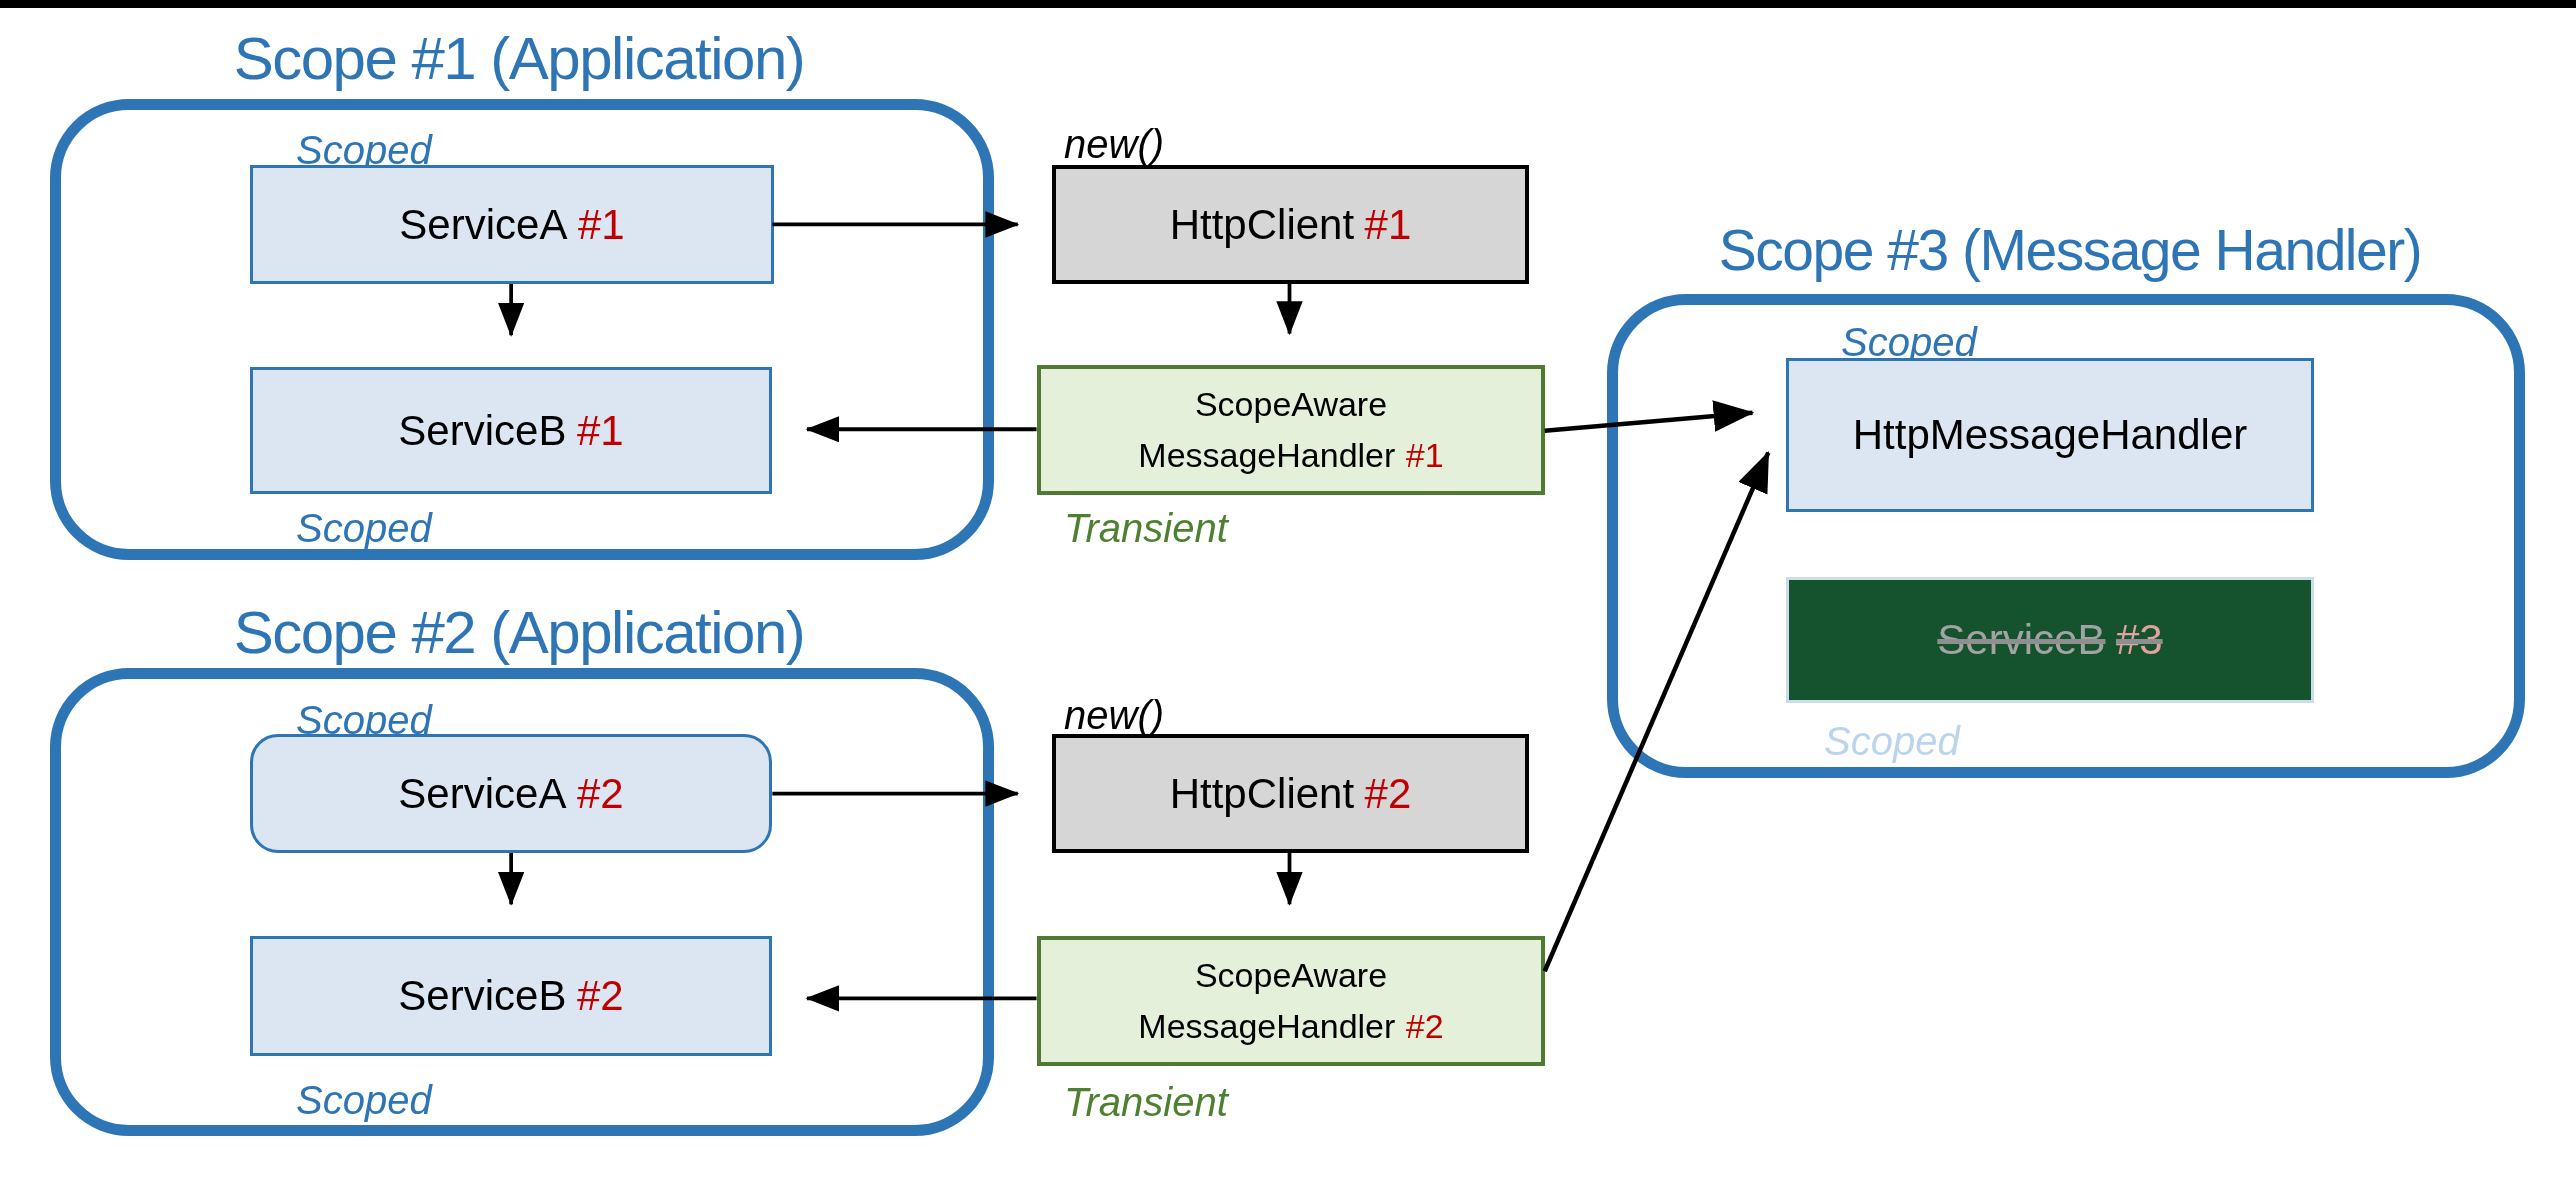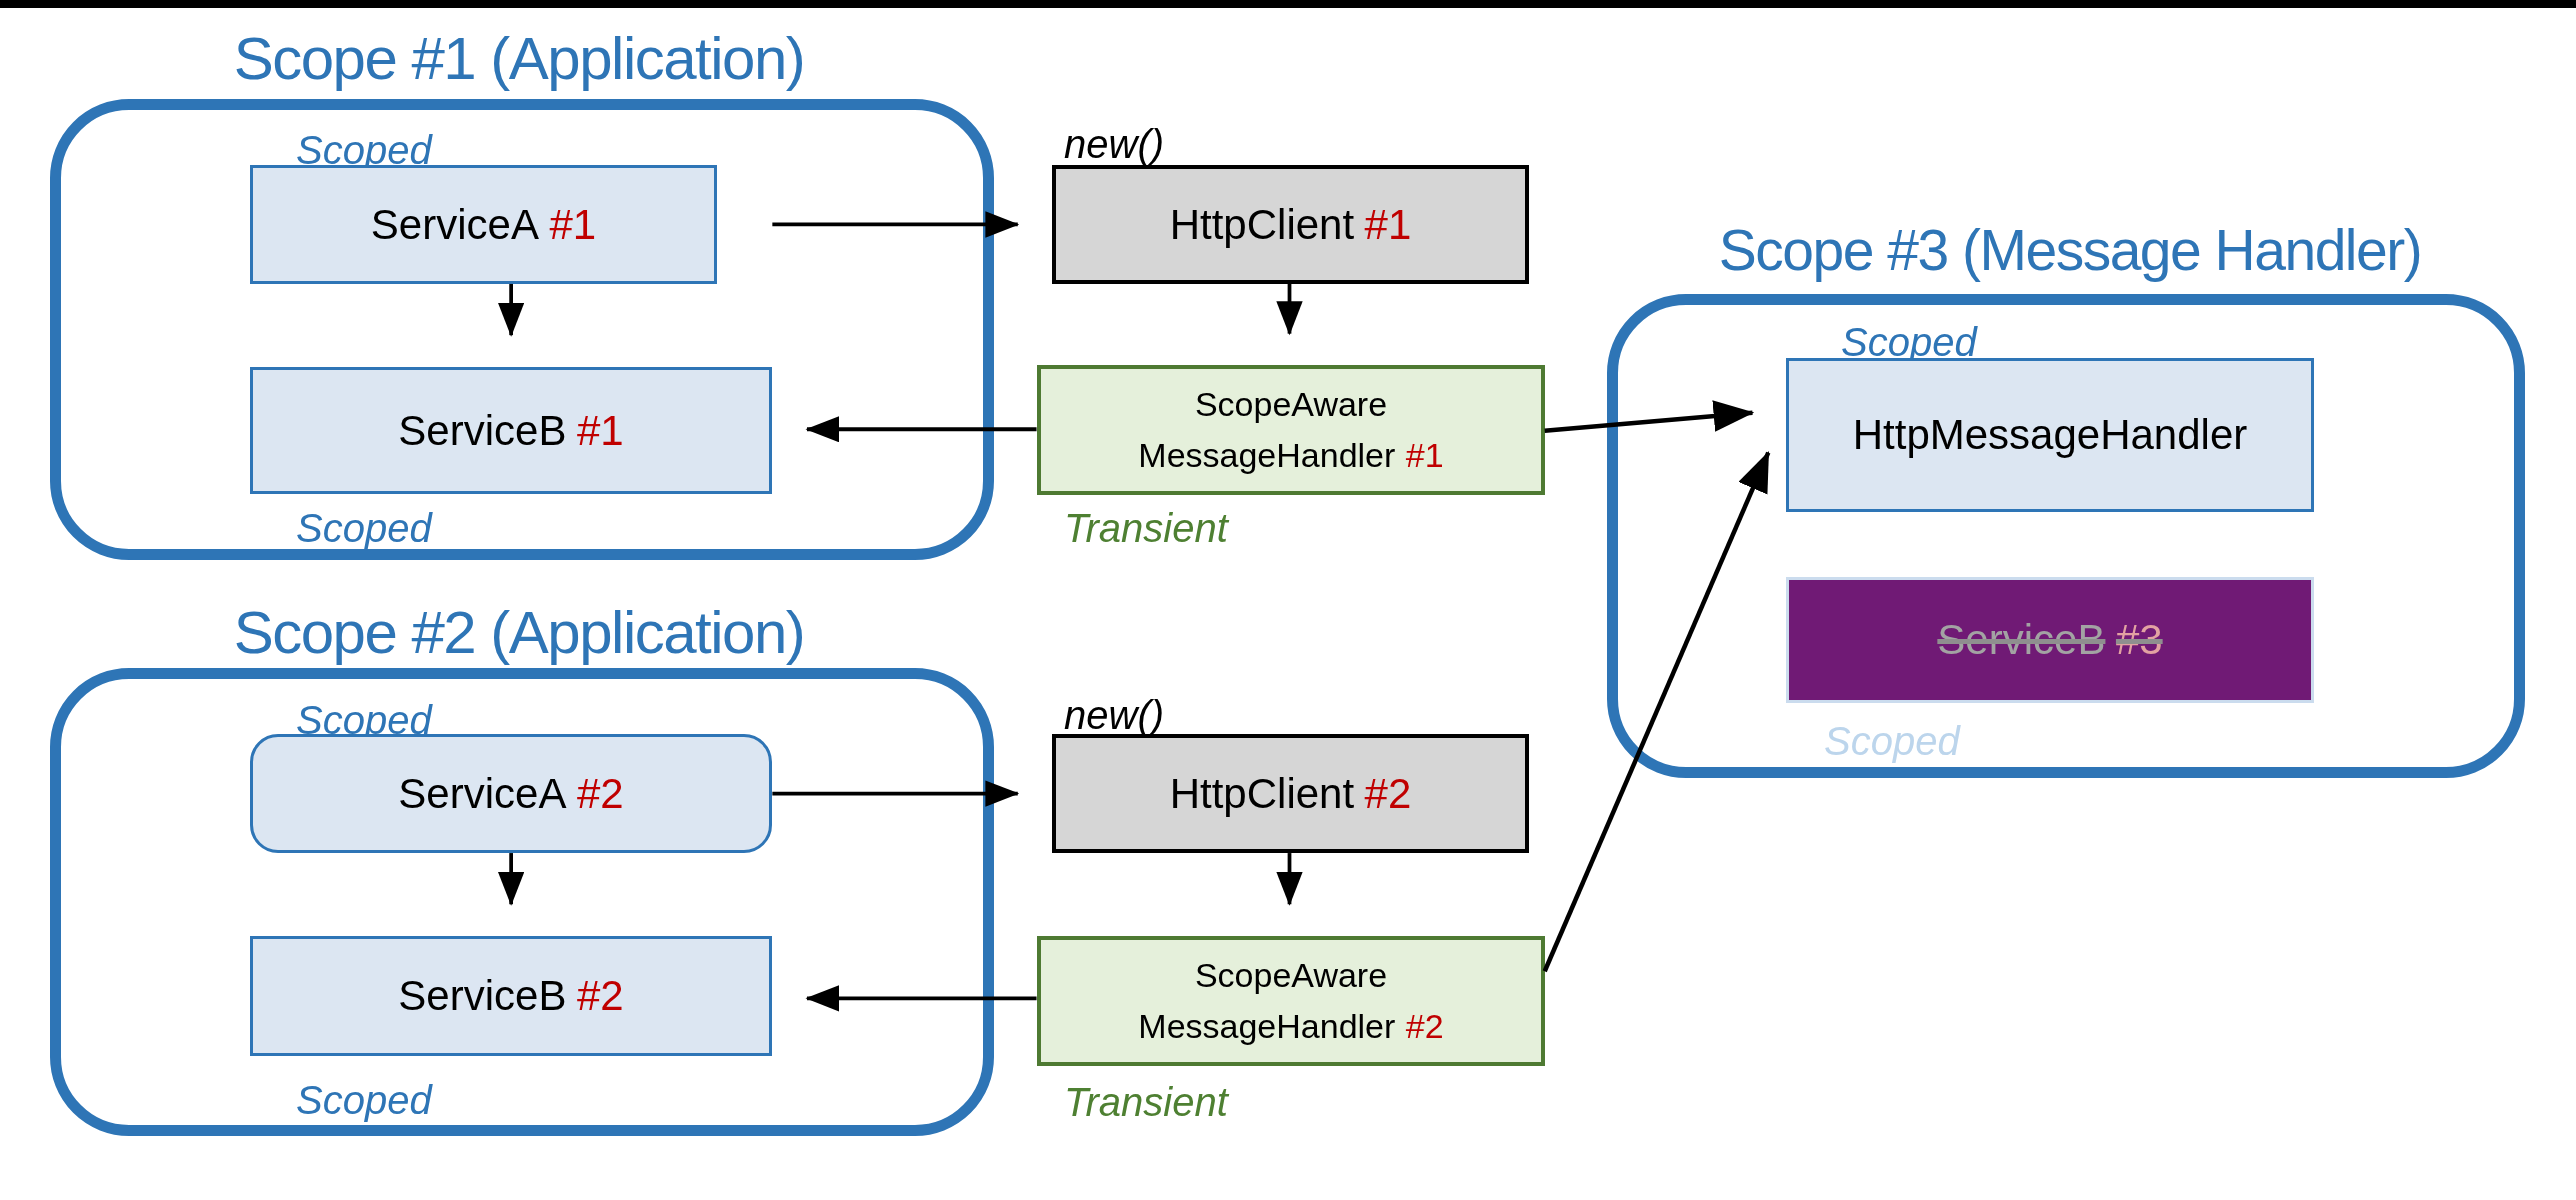--- a/index.html
+++ b/index.html
@@ -20,40 +20,40 @@
   .lifetime.green{color:#4E8032;}
   .lifetime.black{color:#000000;}
   .lifetime.faded{color:#BCD5EC;}
   .node{
     position:absolute;box-sizing:border-box;display:flex;align-items:center;justify-content:center;
     font-size:42px;color:#000;text-align:center;
   }
   .node.blue{background:#DCE6F2;border:3.8px solid #2E75B6;}
   .node.gray{background:#D6D6D6;border:4.5px solid #000000;}
   .node.green{background:#E5F0DB;border:4.5px solid #4E7A32;font-size:34px;line-height:1.5;}
-  .node.faded{background:#701a75;border:3.8px solid #CBDCEE;}
+  .node.faded{background:#14532d;border:3.8px solid #CBDCEE;}
   .num{color:#C00000;margin-left:10.5px;}
   .faded .name{color:#A3A3A3;}
   .faded .num{color:#E2A2A2;}
   .strike{text-decoration:line-through;text-decoration-thickness:4.5px;text-decoration-color:#8F8F8F;}
   svg.arrows{position:absolute;left:0;top:0;pointer-events:none;}
 </style>
 </head>
 <body>
 
 <div id="canvas">
 
   <div class="bar" style="top:0;height:8.3px;"></div>
 
   <div class="scope-title" style="left:120px;top:24px;width:798px;">Scope #1 (Application)</div>
   <div class="scope-rect" style="left:50px;top:99px;width:944px;height:461px;"></div>
   <div class="lifetime" style="left:296px;top:117px;width:452px;">Scoped</div>
   <div class="lifetime" style="left:296px;top:495px;width:452px;">Scoped</div>
 
-  <div class="node blue" style="left:250px;top:165px;width:467px;height:119px;">
+  <div class="node blue" style="left:250px;top:165px;width:524px;height:119px;">
     <span><span class="name">ServiceA</span><span class="num">#1</span></span>
   </div>
   <div class="node blue" style="left:250px;top:367px;width:522px;height:127px;">
     <span><span class="name">ServiceB</span><span class="num">#1</span></span>
   </div>
 
   <div class="lifetime black" style="left:1064px;top:111px;width:452px;">new()</div>
   <div class="node gray" style="left:1052px;top:165px;width:477px;height:119px;">
     <span><span class="name">HttpClient</span><span class="num">#1</span></span>
   </div>

